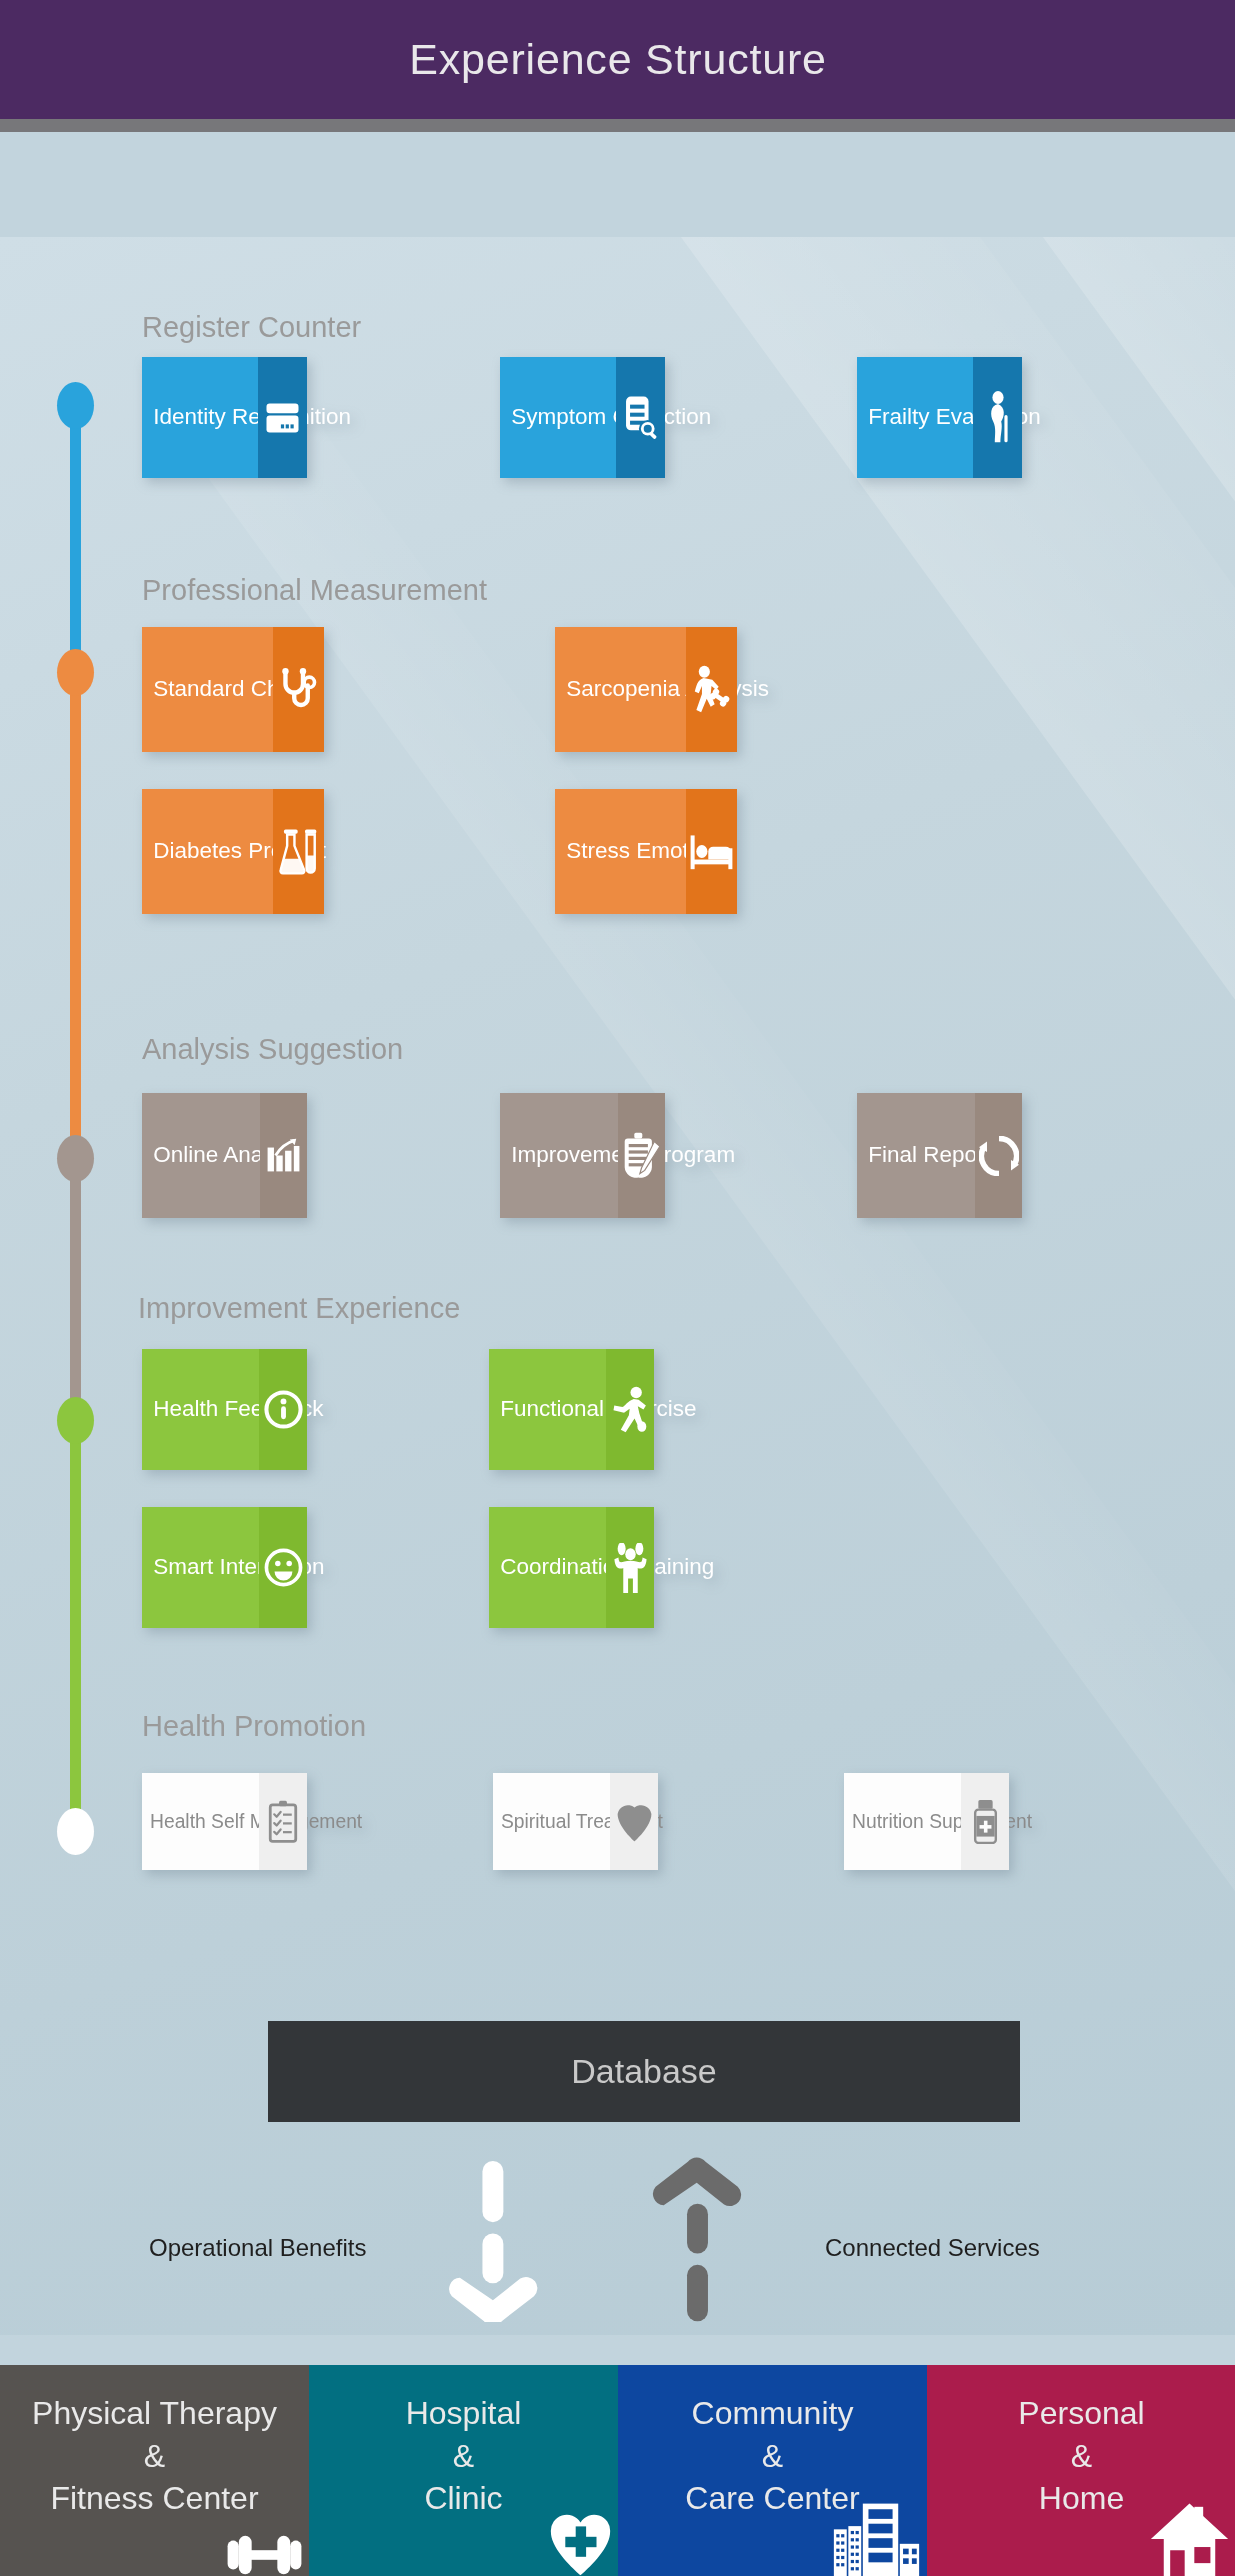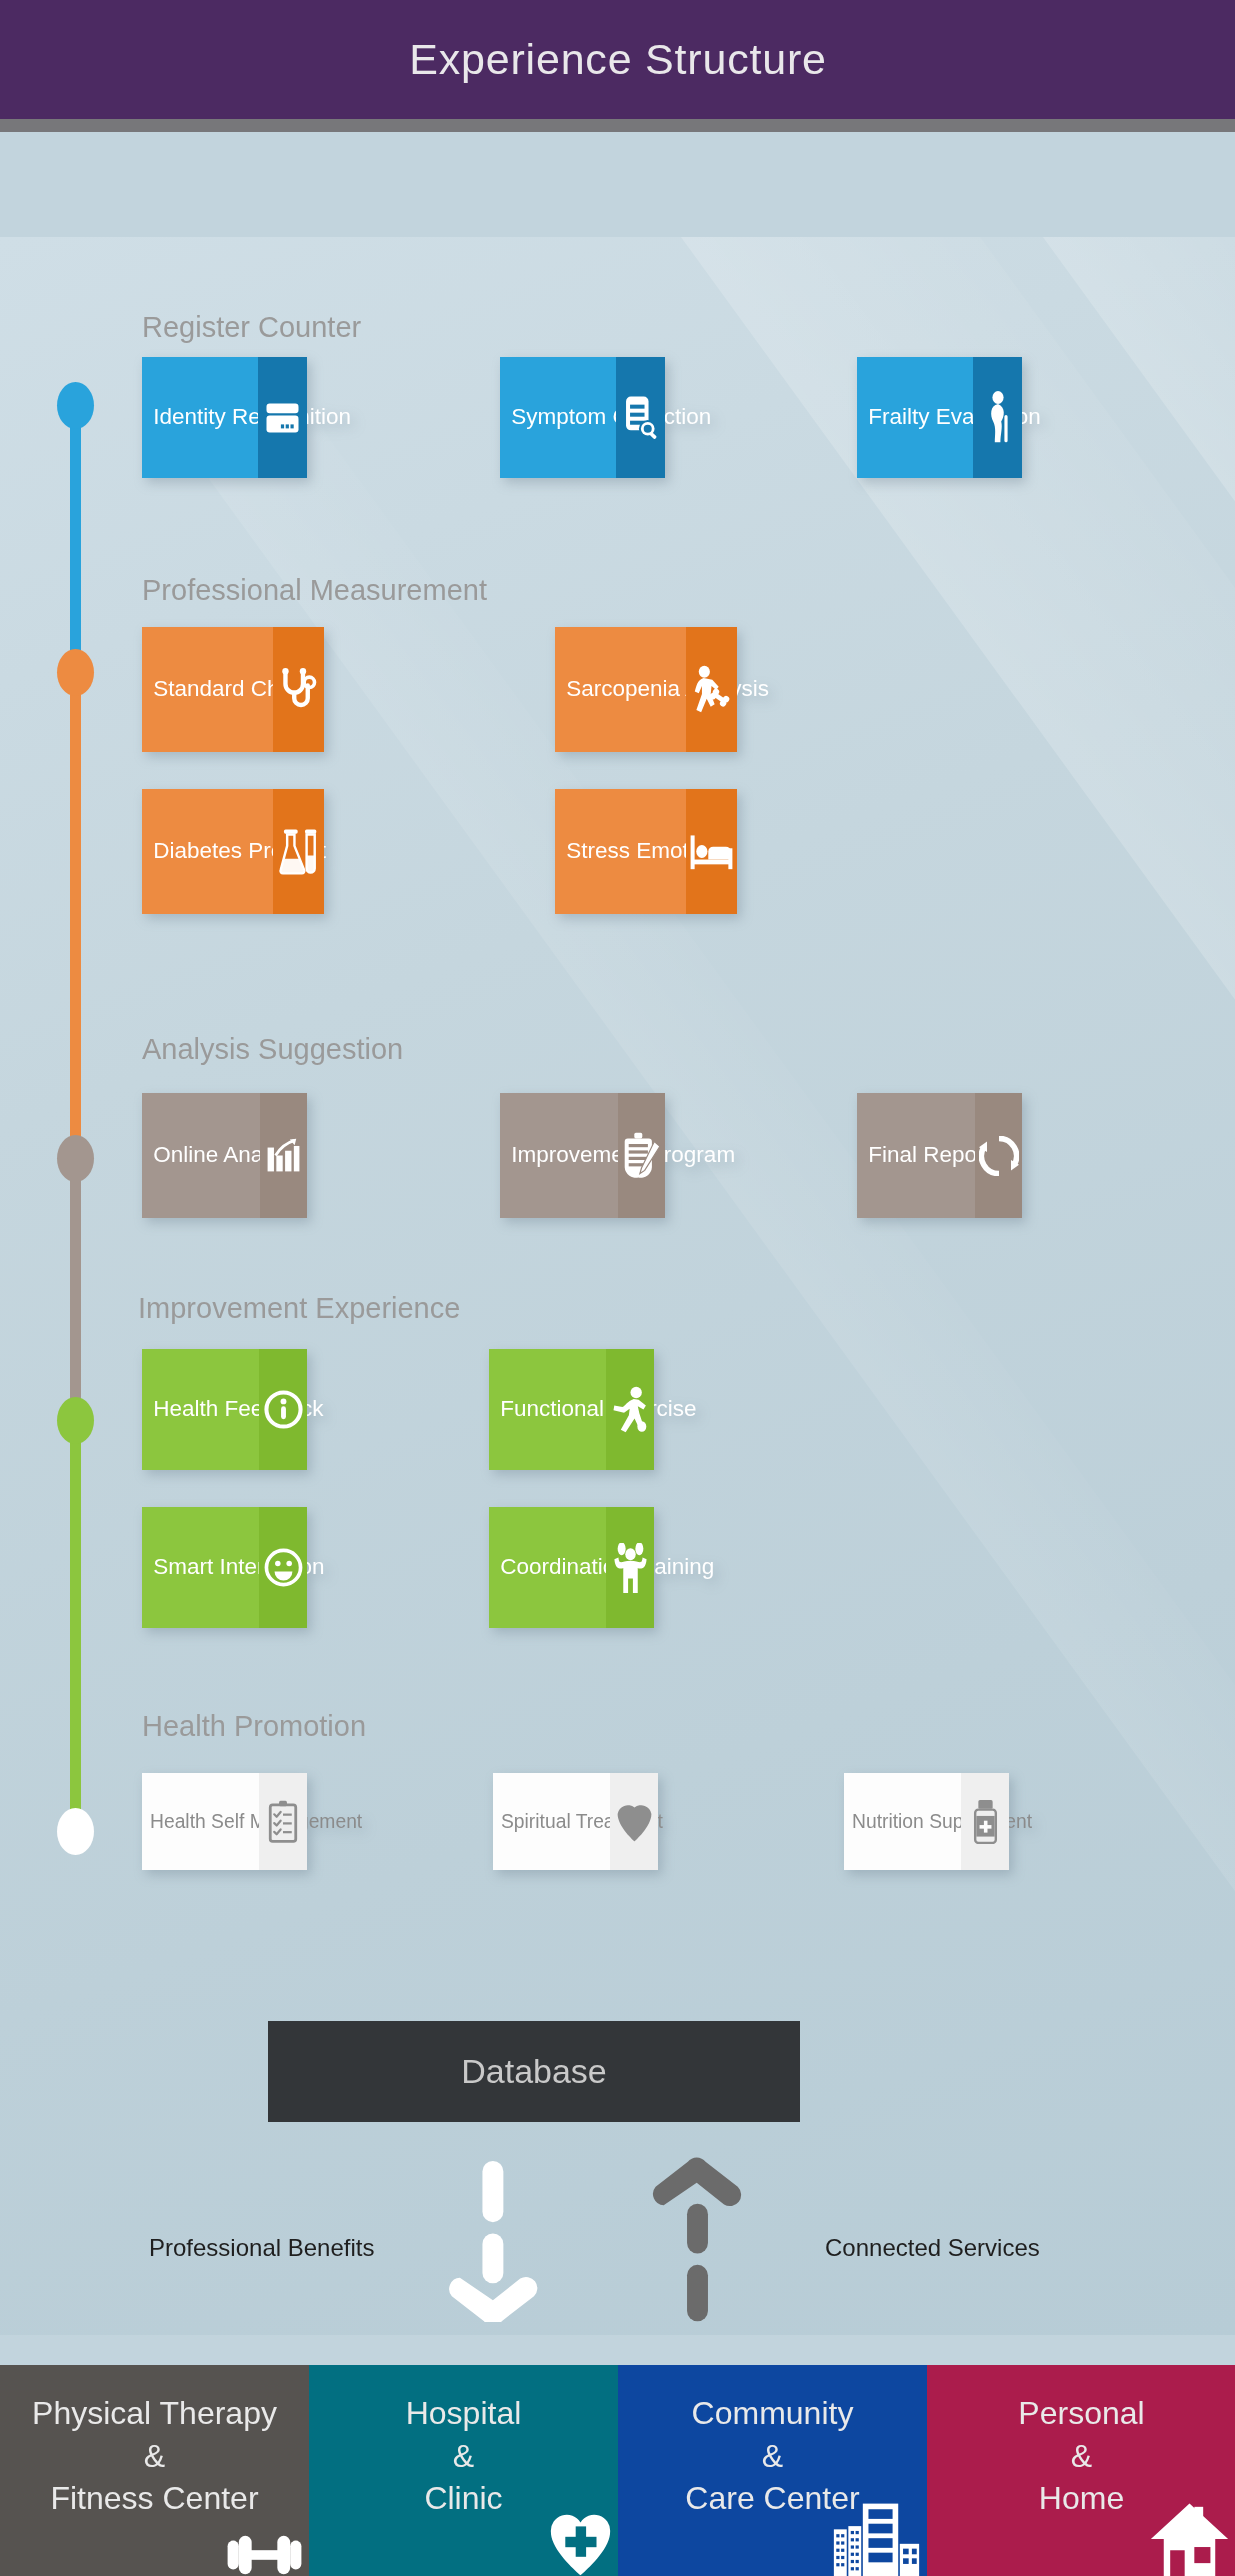--- a/index.html
+++ b/index.html
@@ -88,21 +88,21 @@
   
   .c-blue  .body { background:#29a3dc; } .c-blue  .iconpane { background:#1577ad; }
   .c-orange .body { background:#ed8b41; } .c-orange .iconpane { background:#e2741b; }
   .c-gray  .body { background:#a3968f; } .c-gray  .iconpane { background:#99897f; }
   .c-green .body { background:#8cc63e; } .c-green .iconpane { background:#7fb92f; }
   .c-white .body { background:#fdfdfd; } .c-white .iconpane { background:#efefef; }
   .c-white .label { color:#8b8b8b; }
 
   
   #database {
-    position: absolute; left: 268px; top: 2021px; width: 532px; height: 101px;
+    position: absolute; left: 268px; top: 2021px; width: 752px; height: 101px;
     background: #333639;
     display: flex; align-items: center; justify-content: center;
   }
   #database .t { color: #c9c9c9; font-size: 34px; }
 
   
   #arrow-zone { position: absolute; left: 0; top: 2101px; width: 1236px; height: 233px; }
   .flow-label {
     position: absolute; color: #1f1f1f; font-size: 24px; white-space: nowrap;
   }
@@ -410,21 +410,21 @@
         <rect x="9.5" y="32.5" width="15" height="4.5" fill="#fdfdfd"></rect>
       </svg>
     </div>
   </div>
 
   <div id="database">
     <div class="t">Database</div>
   </div>
 
   <div id="arrow-zone">
-    <div class="flow-label" style="left:149px; top:133px;">Professional Benefits</div>
+    <div class="flow-label" style="left:149px; top:133px;">Operational Benefits</div>
     <svg style="position:absolute; left:446px; top:60px;" width="93" height="161" viewBox="0 0 115 200">
       <rect x="45" y="0" width="26" height="76" rx="13" fill="#ffffff"></rect>
       <rect x="45" y="90" width="26" height="62" rx="13" fill="#ffffff"></rect>
       <path d="M17 145 A14 14 0 0 0 7 168 L47 199 A14 14 0 0 0 69 199 L109 168 A14 14 0 0 0 92 146 L58 173 Z" fill="#ffffff"></path>
     </svg>
     <svg style="position:absolute; left:649px; top:56px;" width="97" height="165" viewBox="0 0 120 205">
       <path d="M18 60 A14 14 0 0 1 8 37 L48 6 A14 14 0 0 1 70 6 L110 37 A14 14 0 0 1 93 59 L59 32 Z" fill="#6b6b6b"></path>
       <rect x="47" y="58" width="26" height="62" rx="13" fill="#6b6b6b"></rect>
       <rect x="47" y="134" width="26" height="70" rx="13" fill="#6b6b6b"></rect>
     </svg>

